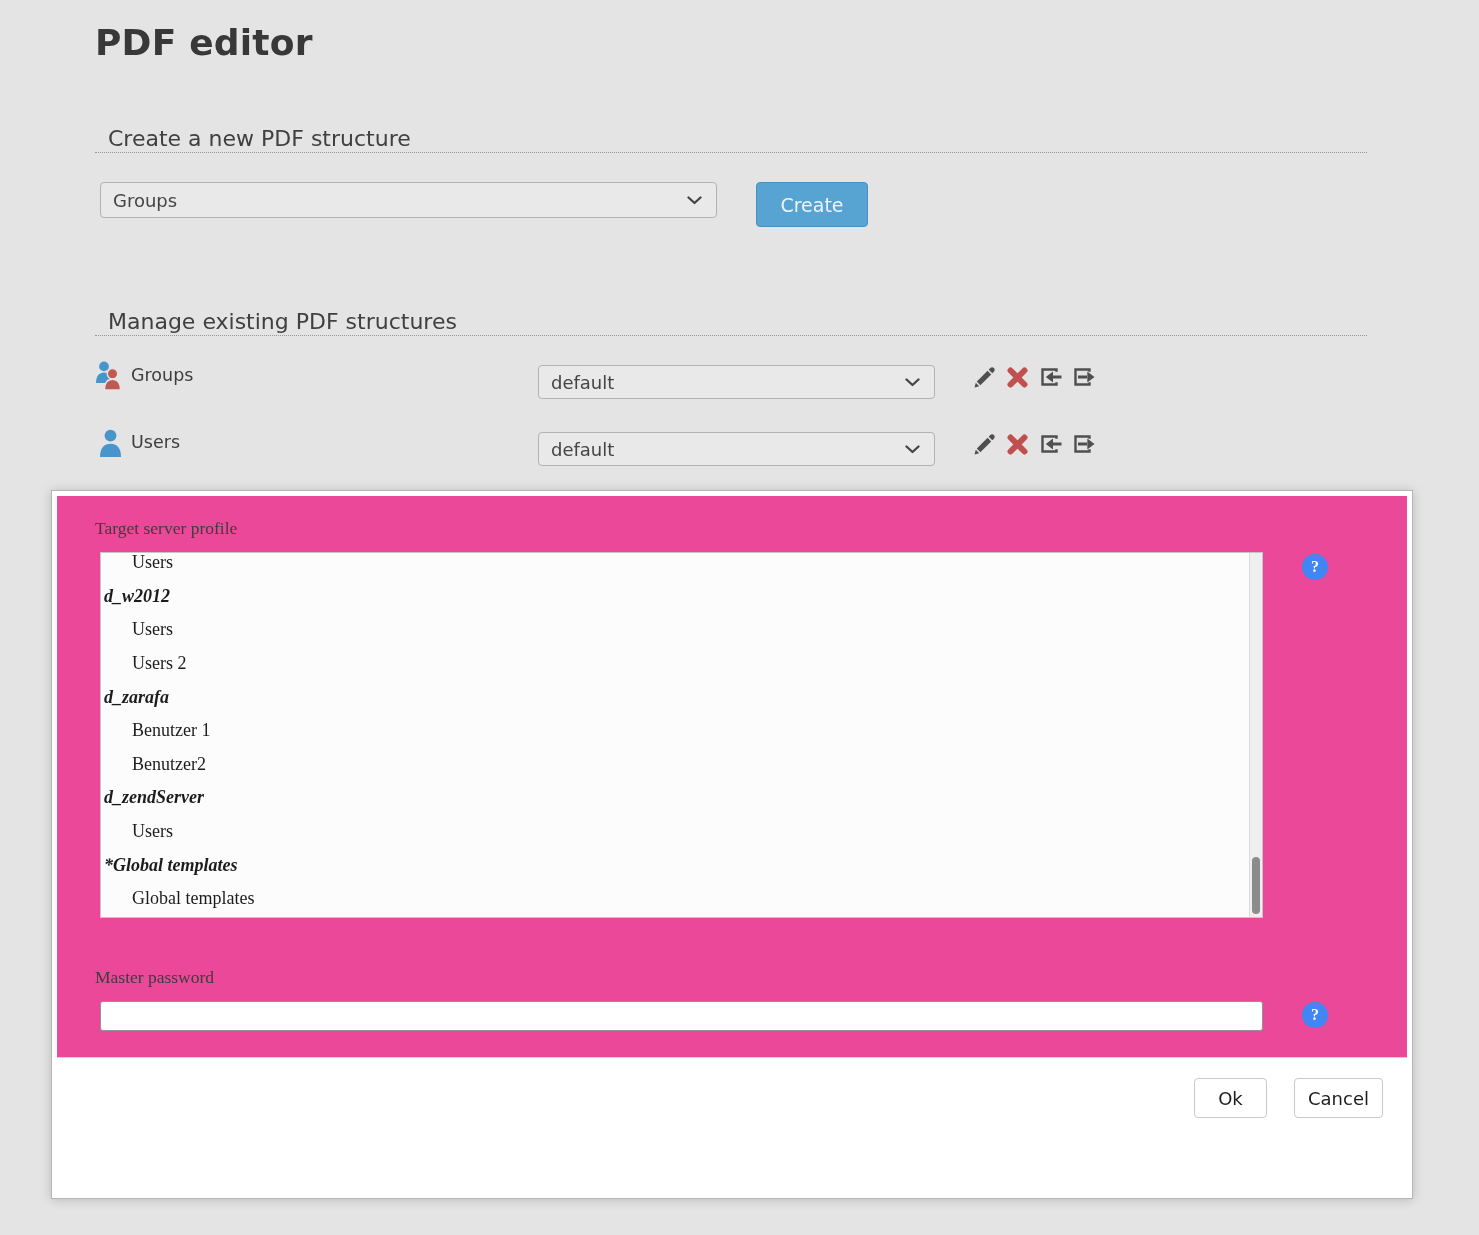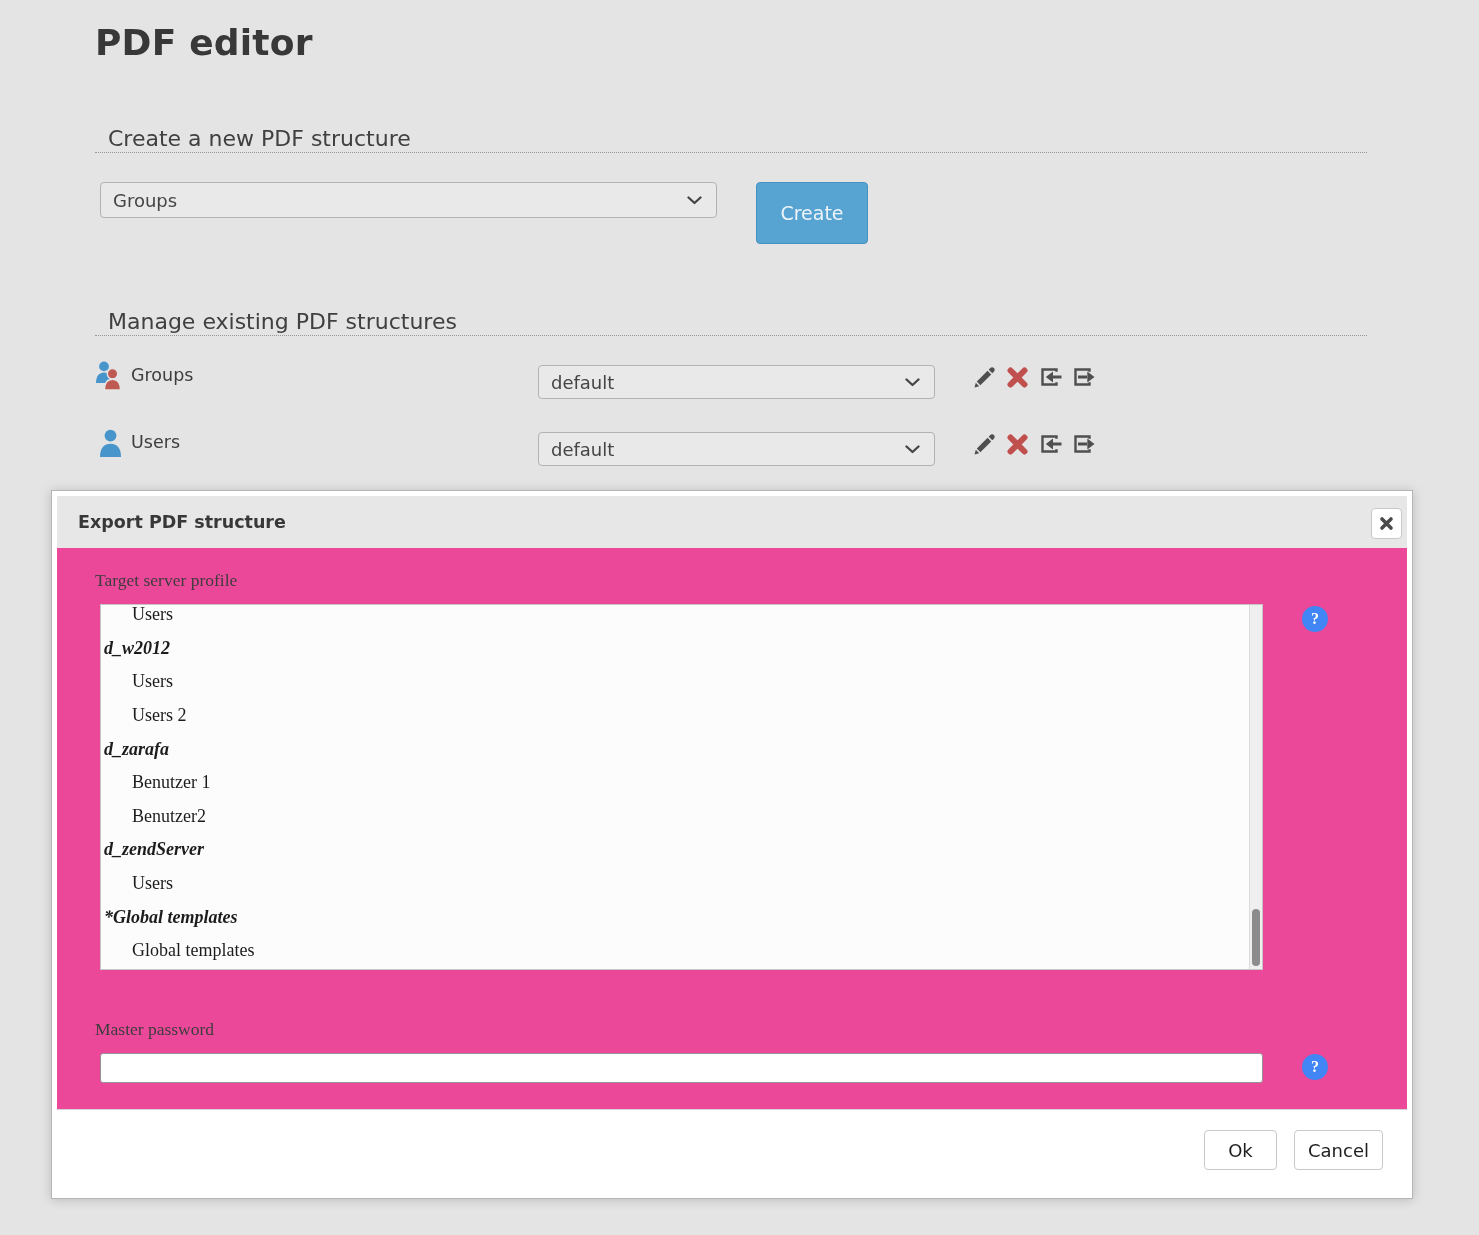--- a/index.html
+++ b/index.html
@@ -21,21 +21,21 @@
   .select {
     position:absolute; background:#e9e9e9; border:1px solid #b2b2b2; border-radius:4px;
     display:flex; align-items:center; padding:0 14px 0 12px; font-size:18px; color:#454545; cursor:default;
   }
   .select .chev { margin-left:auto; display:flex; }
   #type-select { left:100px; top:182px; width:617px; height:36px; }
   #groups-profile { left:538px; top:365px; width:397px; height:34px; }
   #users-profile { left:538px; top:432px; width:397px; height:34px; }
 
   .btn-create {
-    position:absolute; left:756px; top:182px; width:112px; height:62px;
+    position:absolute; left:756px; top:182px; width:112px; height:45px;
     background:#57a4d2; border:1px solid #4691c1; border-radius:4px;
     color:#eef4f9; font-size:19px; font-family:inherit; cursor:pointer;
   }
 
   .mrow-icon { position:absolute; }
   #groups-icon-wrap { left:95px; top:361px; }
   #users-icon-wrap { left:99px; top:429px; }
   .mrow-label { position:absolute; font-size:17.5px; color:#3d3d3d; }
   #groups-label { left:131px; top:365px; }
   #users-label { left:131px; top:432px; }
@@ -85,21 +85,21 @@
 
   .pw-input {
     position:absolute; left:43px; top:505px; width:1163px; height:30px;
     border:1px solid #949494; border-radius:3px; background:#fff;
     font-size:16px; padding:0 8px; font-family:inherit;
   }
 
   .modal-footer {
     height:84px; background:#fff; border-top:1px solid #d4d4d4;
     display:flex; justify-content:flex-end; align-items:flex-start;
-    padding:20px 24px 0 0; gap:17px;
+    padding:20px 24px 0 0; gap:27px;
   }
   .btn {
     height:40px; background:#fff; border:1px solid #c9c9c9; border-radius:4px;
     font-size:18px; color:#1d1d1d; font-family:inherit; cursor:pointer;
   }
   #ok-btn { width:73px; }
   #cancel-btn { width:89px; }
 </style>
 </head>
 <body>
@@ -206,28 +206,20 @@
   <span class="abtn">
     <svg width="23" height="23" viewBox="0 0 23 23">
       <path d="M17.5 5.8 V3.5 H3.5 V18.5 H17.5 V16.2" fill="none" stroke="#4f4f4f" stroke-width="2.4"></path>
       <rect x="6" y="9.5" width="9" height="3" fill="#4f4f4f"></rect>
       <polygon points="22.5,11 15.3,5.6 15.3,16.4" fill="#4f4f4f"></polygon>
     </svg>
   </span>
 </div>
 
 <div class="modal">
-  <div class="modal-header">
-    <span class="modal-title">Export PDF structure</span>
-    <span class="modal-close">
-      <svg width="17" height="17" viewBox="0 0 17 17">
-        <path d="M4 4 L13 13 M13 4 L4 13" stroke="#4a4a4a" stroke-width="3.6" stroke-linecap="round"></path>
-      </svg>
-    </span>
-  </div>
   <div class="modal-body">
     <div class="field-label" id="target-label">Target server profile</div>
 
     <div class="plist">
       <div class="plist-inner">
         <div class="plist-row item">Users</div>
         <div class="plist-row group">d_w2012</div>
         <div class="plist-row item">Users</div>
         <div class="plist-row item">Users 2</div>
         <div class="plist-row group">d_zarafa</div>

